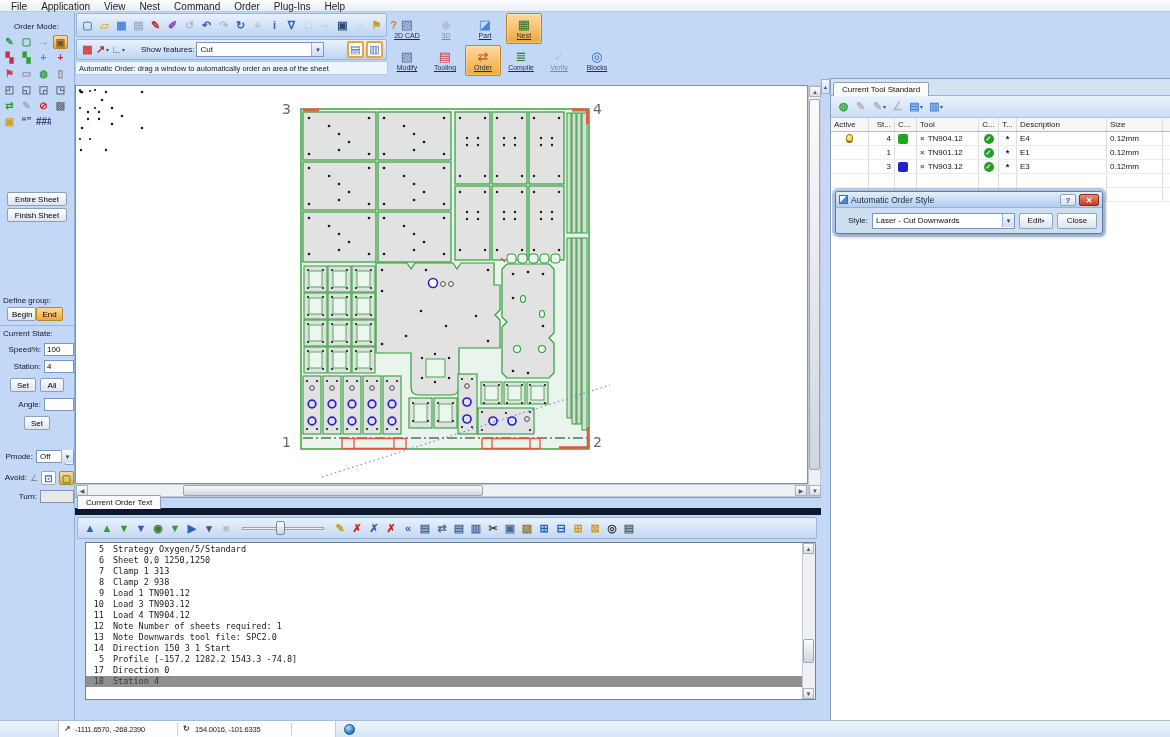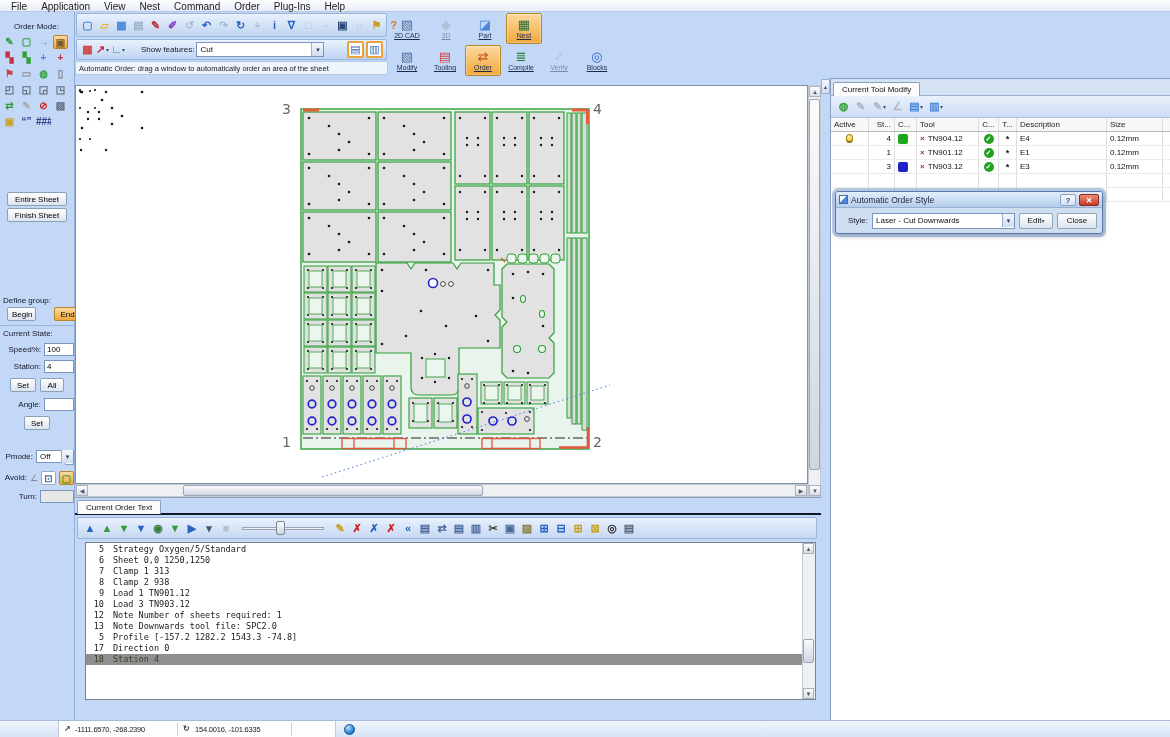--- a/index.html
+++ b/index.html
@@ -122,21 +122,21 @@
       <span class="modebtn" style="color: rgb(168, 168, 168);">✎</span>
       <span class="modebtn" style="color: rgb(208, 32, 32);">⊘</span>
       <span class="modebtn" style="color: rgb(96, 104, 120);">▨</span>
       <span class="modebtn" style="color: rgb(208, 160, 32);">▣</span>
       <span class="modebtn" style="color: rgb(58, 58, 138);">“”</span>
       <span class="modebtn" style="color: rgb(58, 58, 138);">###</span>
     </div>
   <button class="sbtn abs" style="left:7px;top:180px;width:60px">Entire Sheet</button>
   <button class="sbtn abs" style="left:7px;top:196px;width:60px">Finish Sheet</button>
   <div class="slab abs" style="left:3px;top:284px">Define group:</div>
-  <div class="abs" style="left:7px;top:295px;display:flex;gap:18px">
+  <div class="abs" style="left:7px;top:295px;display:flex;gap:0">
     <button class="sbtn" style="width:29px">Begin</button>
     <button class="sbtn active" style="width:27px">End</button>
   </div>
   <div class="abs" style="left:0;top:313px;width:74px;border-top:1px solid #9ab4dd"></div>
   <div class="slab abs" style="left:3px;top:317px">Current State:</div>
   <div class="srow" style="top:331px">
     <span class="slab">Speed%:</span>
     <input class="sinput" value="100" style="">
   </div>
   <div class="srow" style="top:348px">
@@ -547,21 +547,21 @@
   <span class="sbthumb" style="position:absolute;left:0;top:13px;width:11px;height:371px"></span>
   <span class="sbarrow" style="position:absolute;bottom:0;left:0">▼</span>
 </div>
 
 <div class="splitter">
   <span class="splbtn">▲</span>
 </div>
 
 <div class="rpanel">
   <div class="tabs">
-      <span class="tab">Current Tool Modify</span>
+      <span class="tab">Current Tool Standard</span>
     </div>
   <div class="rtb">
       <span style="display:flex;align-items:center">
         <span class="tbi" style="color: rgb(47, 158, 55);">◍</span>
         <span class="ddg"></span>
       </span>
       <span style="display:flex;align-items:center">
         <span class="tbi" style="color: rgb(176, 184, 196);">✎</span>
         <span class="ddg"></span>
       </span>
@@ -698,21 +698,21 @@
           <span class="ddg">▾</span>
         </span>
       <span class="btn2" style="width:40px">
           <span>Close</span>
         </span>
     </div>
   </div>
 </div>
 
 <div class="bpanel">
-  <div class="tabs" style="background:transparent;border-bottom:2px solid #0f172a">
+  <div class="tabs" style="background:transparent;border-bottom:7px solid #0f172a">
       <span class="tab">Current Order Text</span>
     </div>
   <div class="btb">
     <span style="display:flex;gap:3px">
         <span class="bti" style="color: rgb(42, 98, 192);">▲</span>
         <span class="bti" style="color: rgb(47, 158, 55);">▲</span>
         <span class="bti" style="color: rgb(47, 158, 55);">▼</span>
         <span class="bti" style="color: rgb(42, 98, 192);">▼</span>
         <span class="bti" style="color: rgb(58, 122, 58);">◉</span>
         <span class="bti" style="color: rgb(47, 158, 55);">▼</span>
@@ -770,31 +770,39 @@
       <div class="oline">
         <span class="onum">9</span>
         <span>Load 1 TN901.12</span>
       </div>
 
       <div class="oline">
         <span class="onum">10</span>
         <span>Load 3 TN903.12</span>
       </div>
 
+      <div class="oline">
+        <span class="onum">11</span>
+        <span>Load 4 TN904.12</span>
+      </div>
 
       <div class="oline">
         <span class="onum">12</span>
         <span>Note Number of sheets required: 1</span>
       </div>
 
       <div class="oline">
         <span class="onum">13</span>
         <span>Note Downwards tool file: SPC2.0</span>
       </div>
 
+      <div class="oline">
+        <span class="onum">14</span>
+        <span>Direction 150 3 1 Start</span>
+      </div>
 
 
       <div class="oline">
         <span class="onum">5</span>
         <span>Profile [-157.2 1282.2 1543.3 -74.8]</span>
       </div>
 
       <div class="oline">
         <span class="onum">17</span>
         <span>Direction 0</span>

